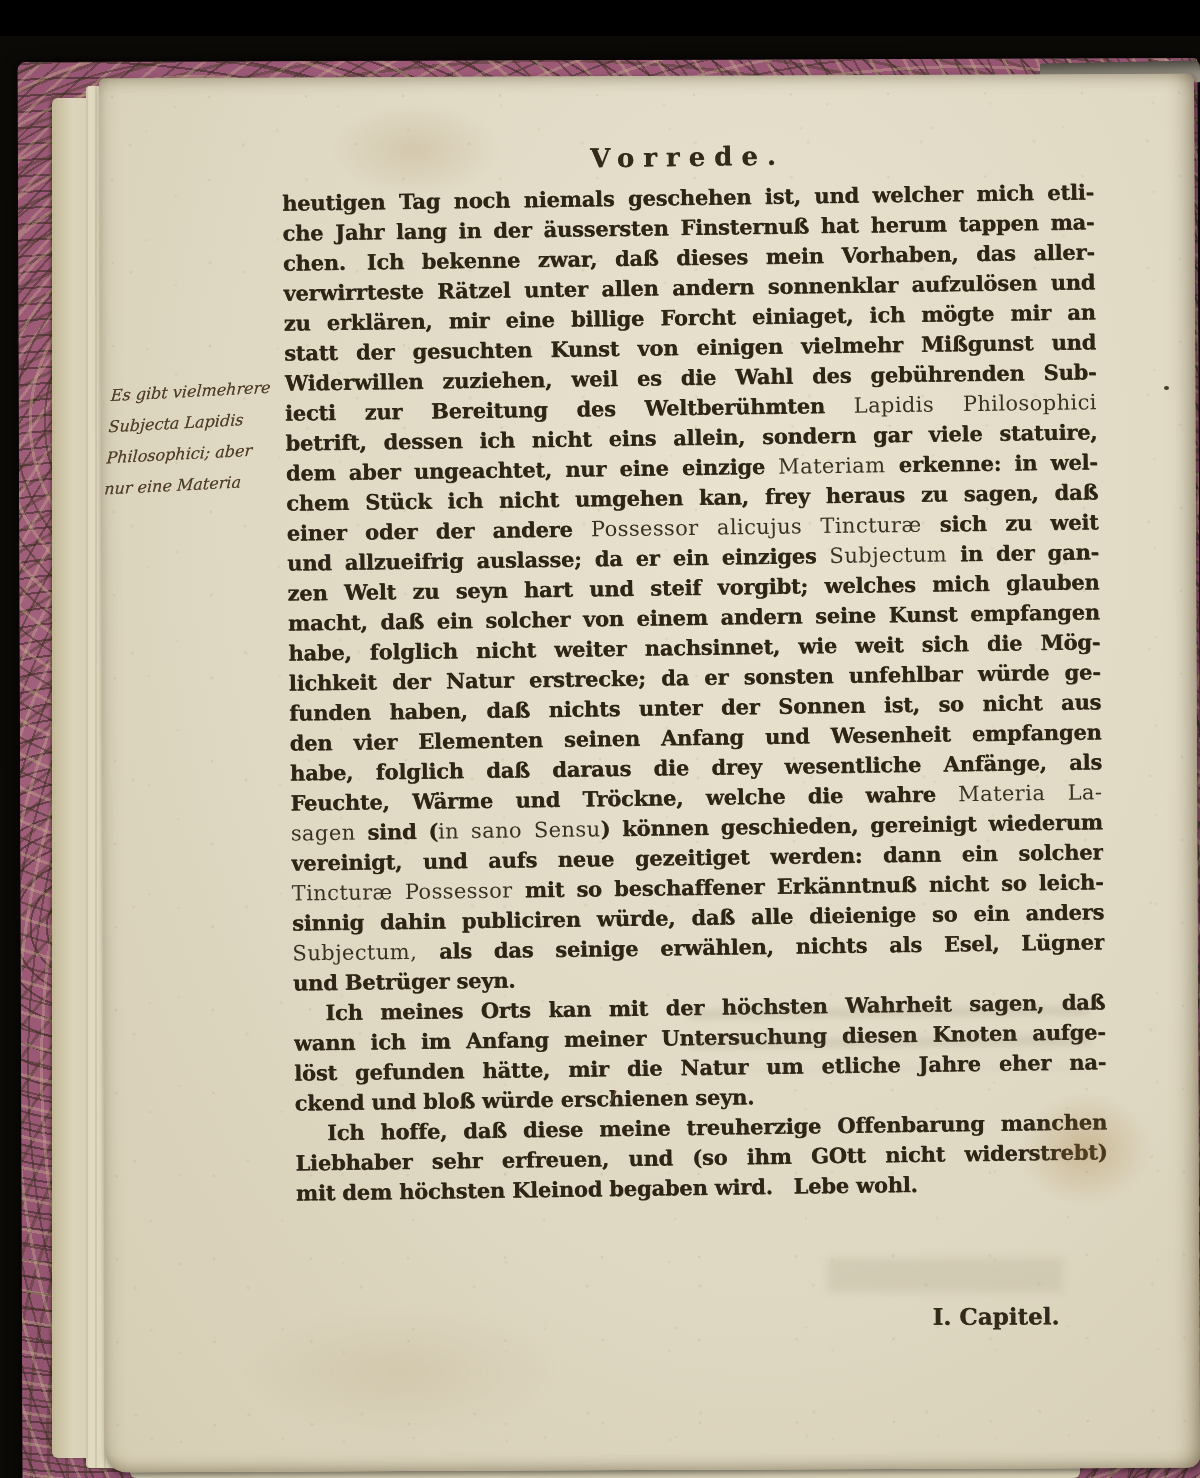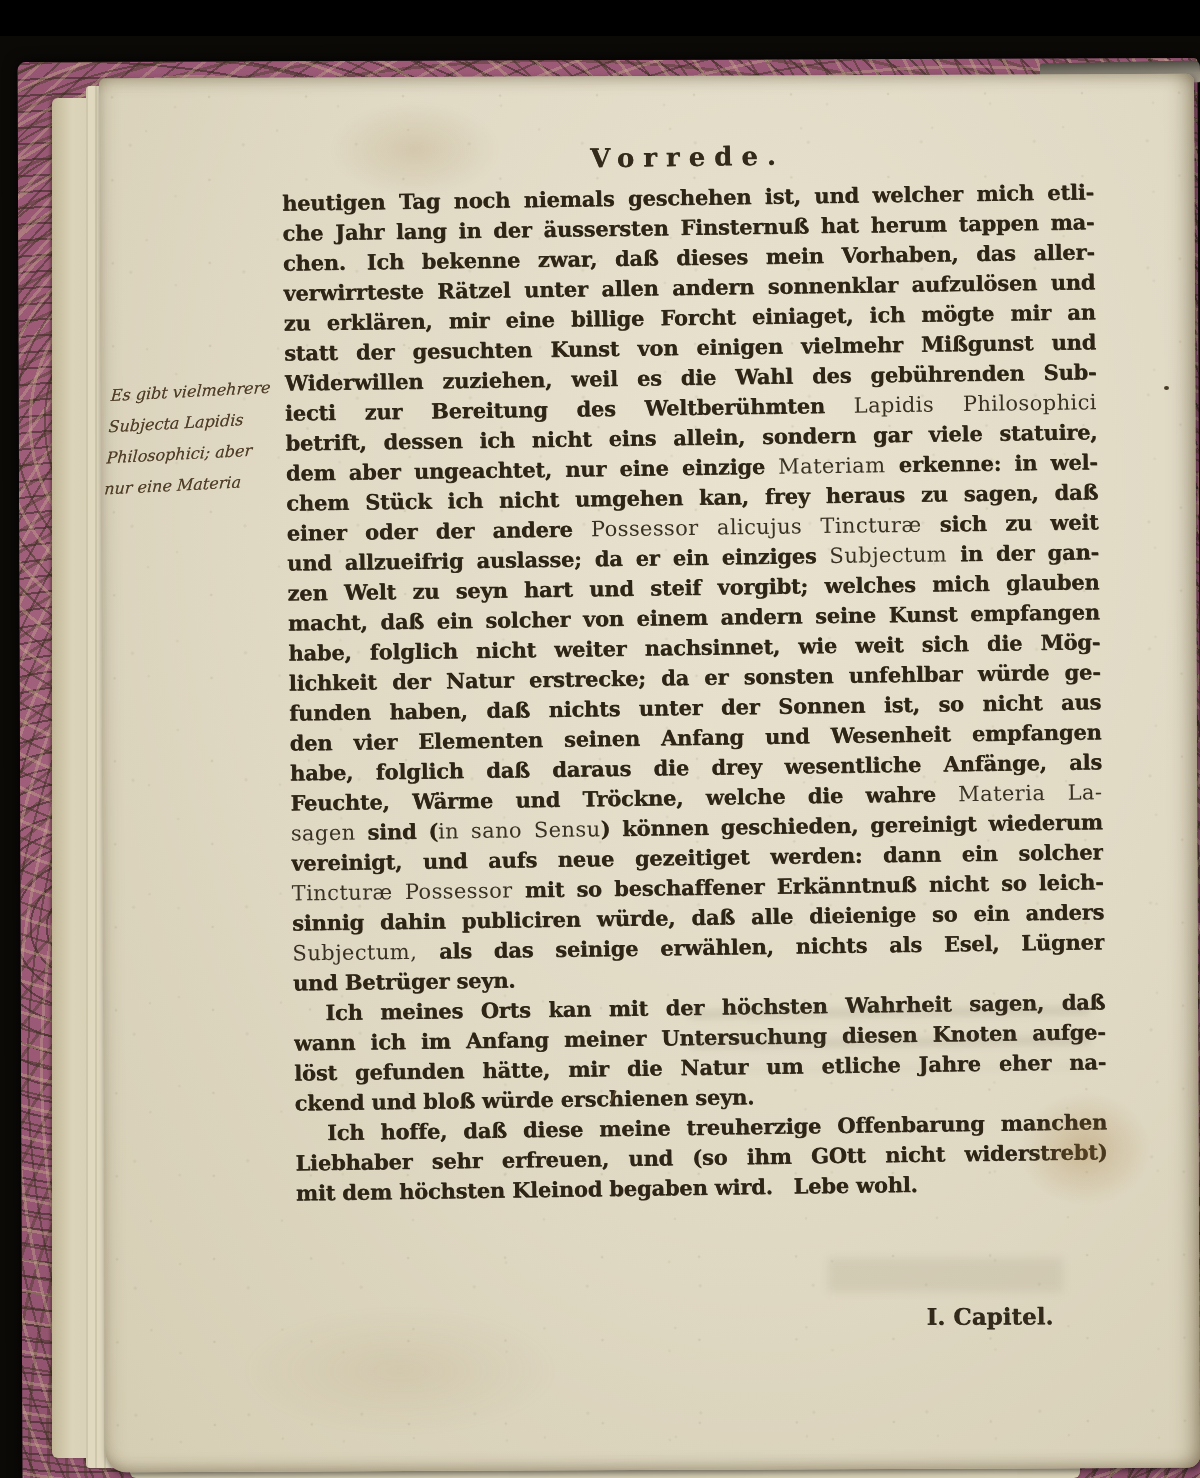--- a/index.html
+++ b/index.html
@@ -48,21 +48,21 @@
   .content{position:absolute;left:182px;top:70px;width:812px;color:#2e2517;
     transform:rotate(-.55deg);transform-origin:left top;}
   .title{text-align:center;font-size:26px;font-weight:bold;letter-spacing:9px;
     margin-bottom:11px;color:#342a1b;text-shadow:.4px .3px .6px rgba(52,42,27,.8);}
   .line{height:30px;line-height:30px;font-size:21px;font-weight:bold;letter-spacing:-.2px;
     text-align:justify;text-align-last:justify;overflow:hidden;
     text-shadow:.4px .3px .5px rgba(50,40,22,.85);}
   .line.end{text-align-last:left;}
   .line.indent{text-indent:32px;}
   .latin{font-weight:normal;letter-spacing:.4px;text-shadow:none;color:#3a3023;}
-  .chapter{position:absolute;right:146px;top:1228px;font-size:23px;font-weight:bold;
+  .chapter{position:absolute;right:140px;top:1228px;font-size:23px;font-weight:bold;
     color:#332a1c;text-shadow:.4px .3px .5px rgba(50,40,22,.85);}
   
   .margin-note{position:absolute;left:112px;top:344px;width:180px;line-height:31px;
     font-size:16px;font-style:italic;color:#4f3d27;
     transform:rotate(-3deg) skewX(-7deg);transform-origin:left top;
     text-shadow:0 0 .6px rgba(79,61,39,.7);}
   
   .blot{position:absolute;pointer-events:none;}
   .stain1{left:1020px;top:1058px;width:130px;height:110px;border-radius:50%;
     background:radial-gradient(ellipse, rgba(166,124,62,.33), rgba(166,124,62,0) 70%);filter:blur(2px);}

